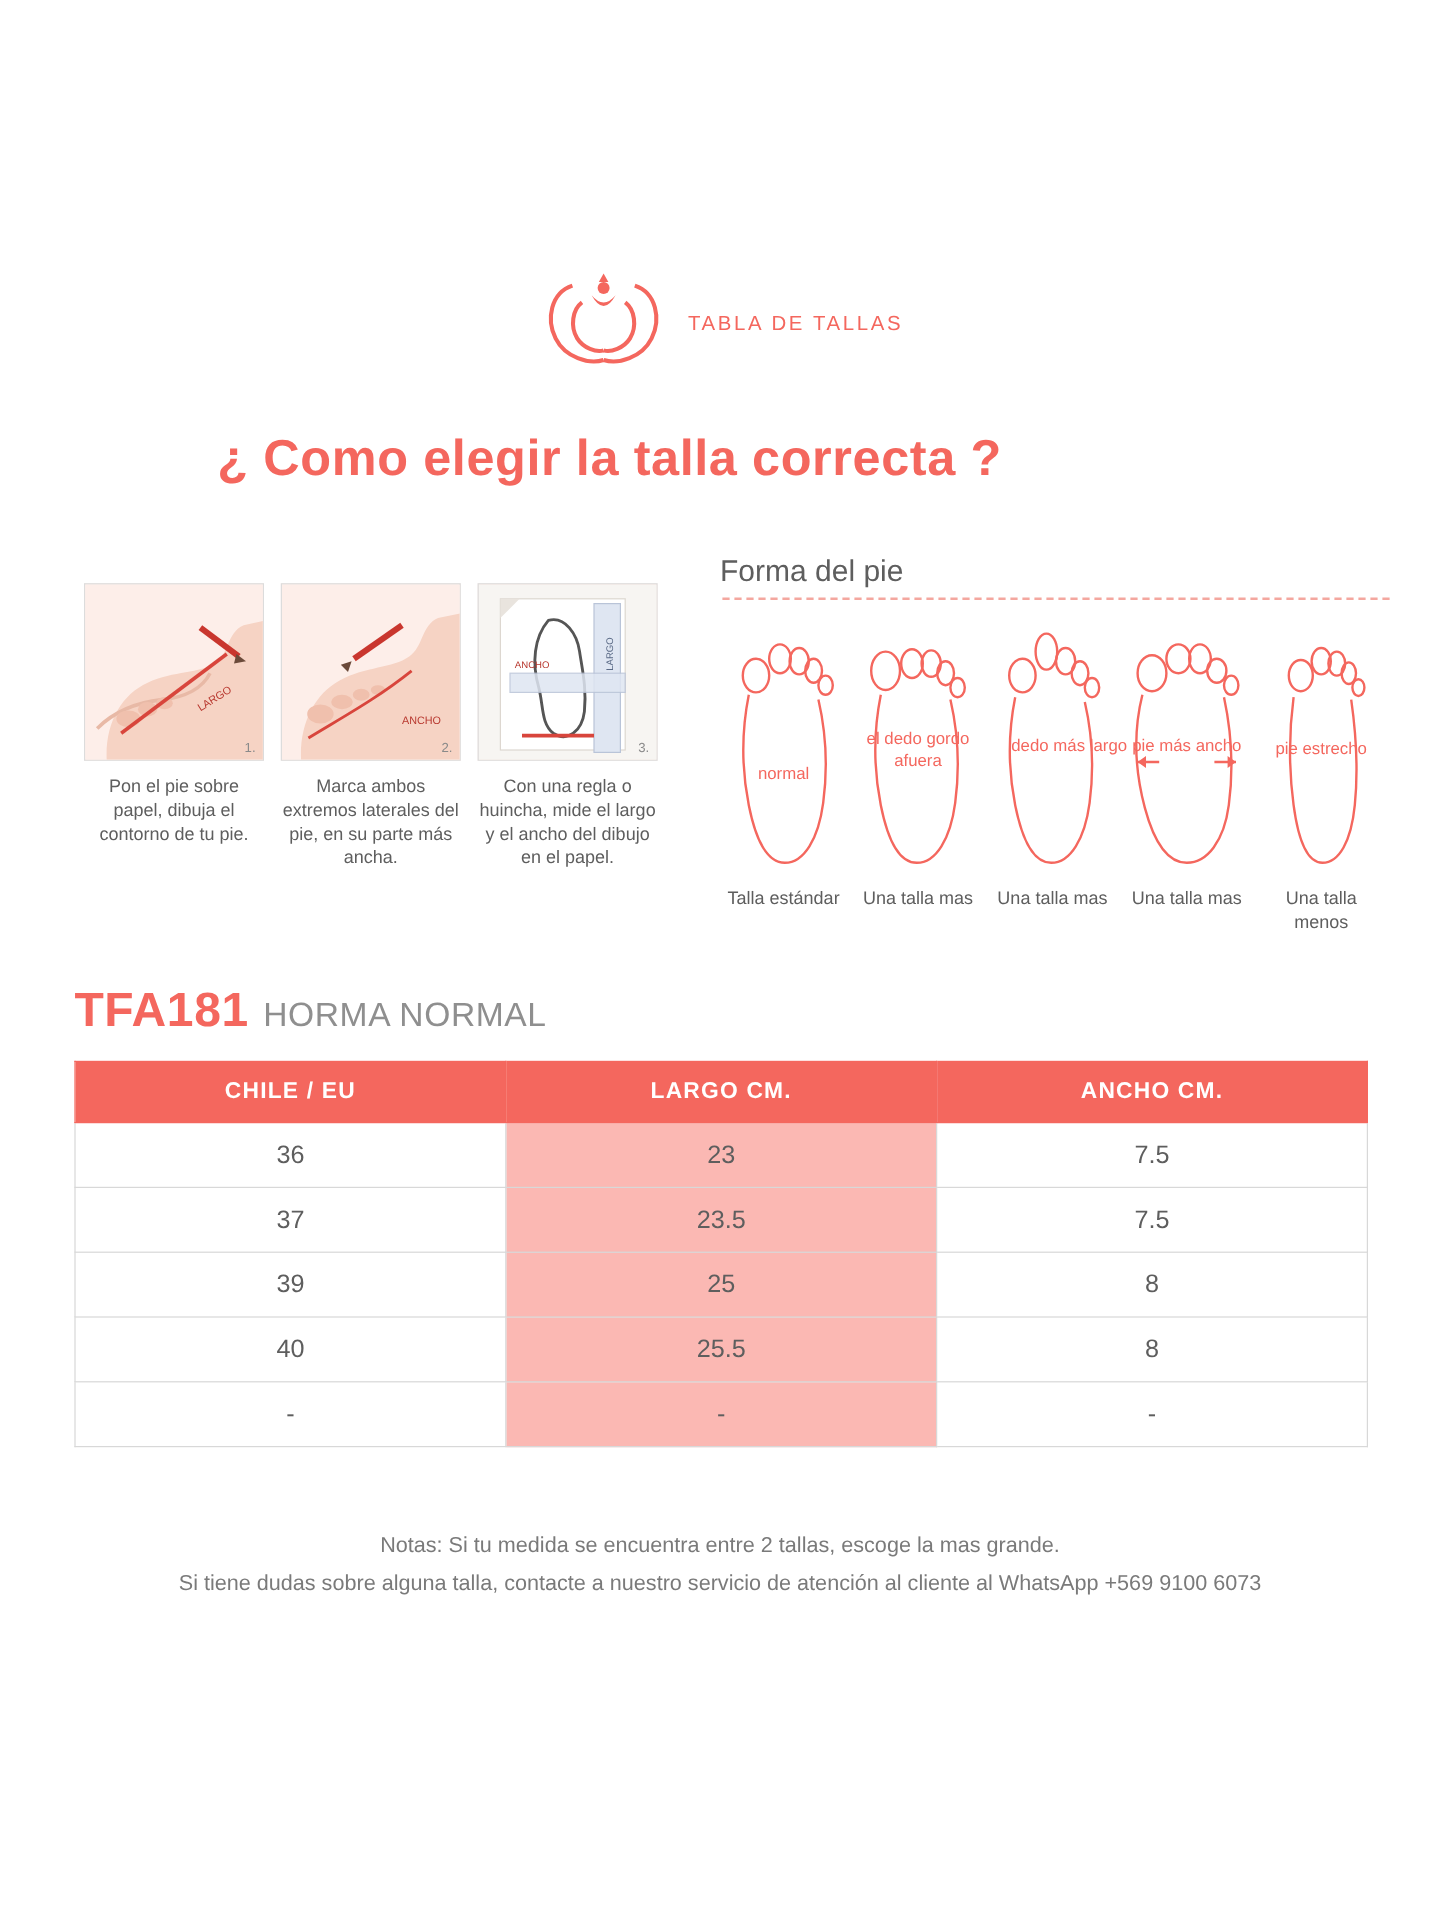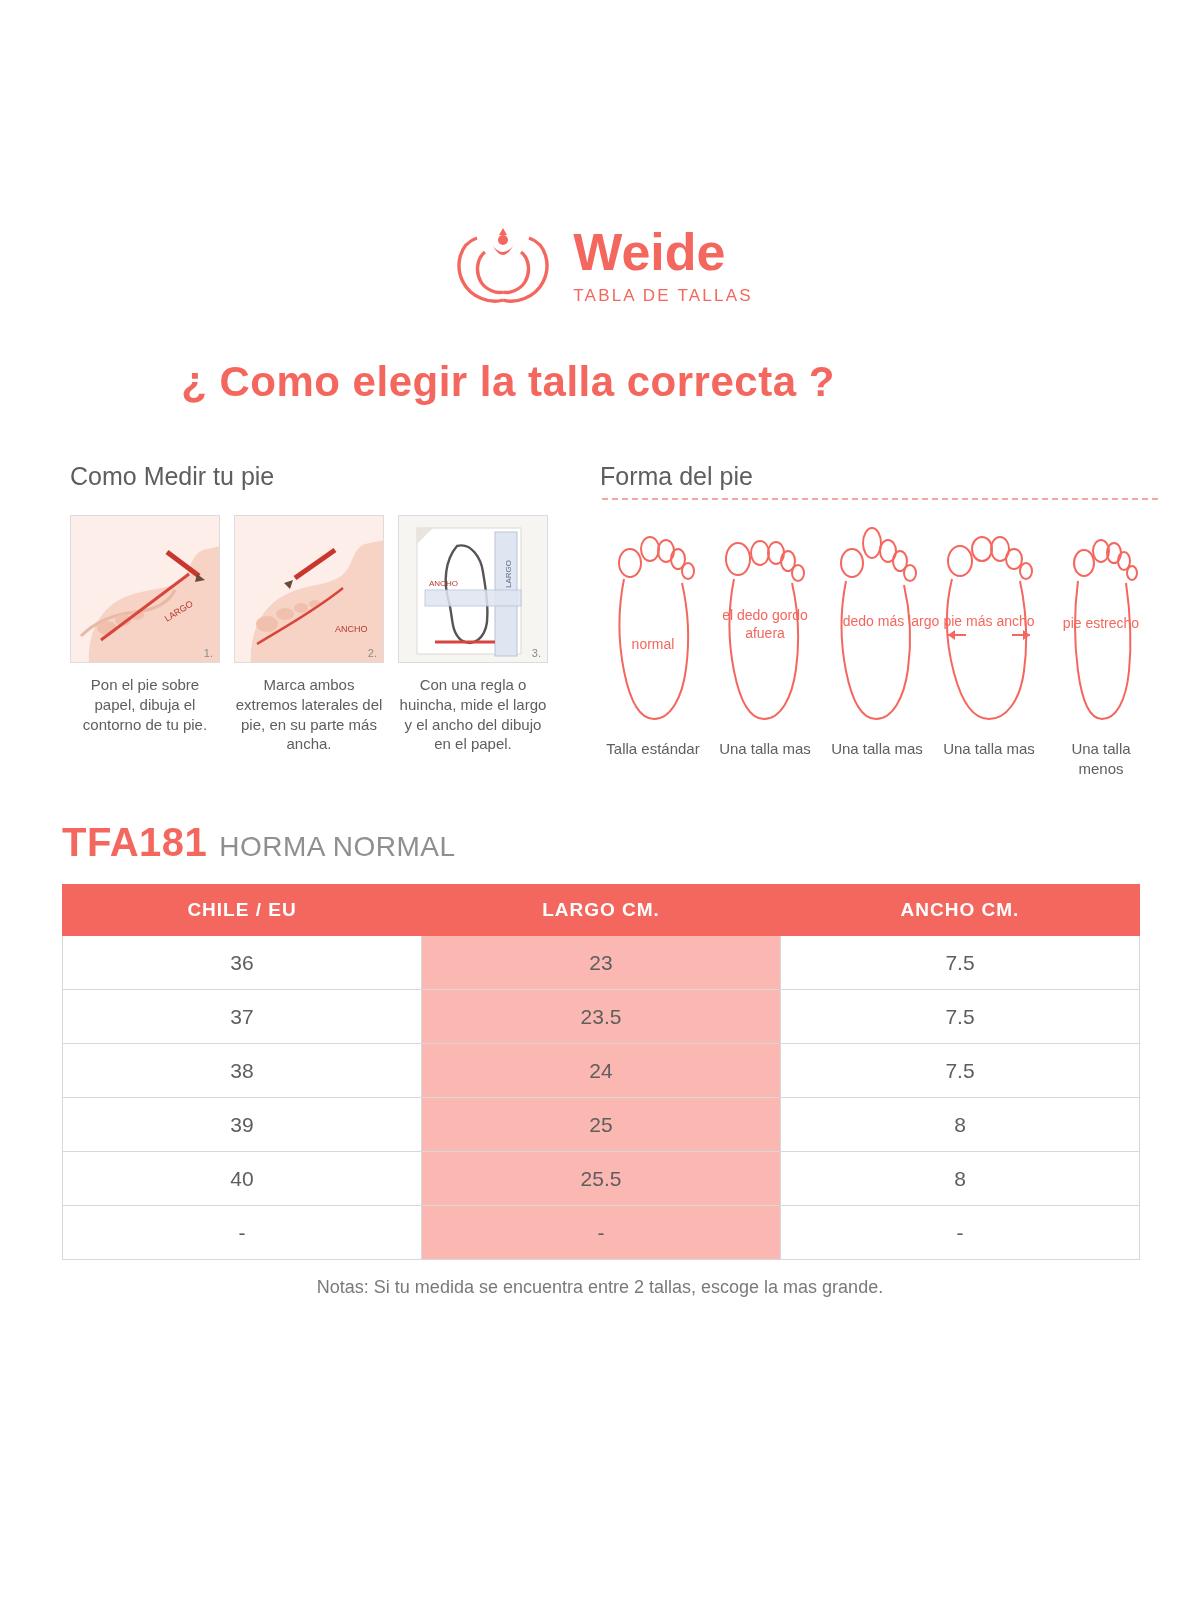--- a/index.html
+++ b/index.html
@@ -238,29 +238,27 @@
         <path d="M38 34 C30 40 28 54 34 64 C39 72 50 76 56 74"></path>
         <path d="M74 34 C82 40 84 54 78 64 C73 72 62 76 56 74"></path>
       </g>
       <g fill="#f4675e">
         <path d="M56 10 l4 7 h-8 z"></path>
         <circle cx="56" cy="22" r="5"></circle>
         <path d="M46 28 q10 12 20 0 q-10 18 -20 0 z"></path>
       </g>
     </svg>
     <div class="logo-text-wrap">
-      <div class="logo-word">Weide</div>
       <div class="logo-sub">TABLA DE TALLAS</div>
     </div>
   </div>
 
   <div class="main-title">¿ Como elegir la talla correcta ?</div>
 
   <div id="measure-section">
-    <div class="section-title">Como Medir tu pie</div>
 
     <div class="photo-row">
 
       <div class="photo">
         <svg viewBox="0 0 150 148" width="150" height="148">
           <rect x="0" y="0" width="150" height="148" fill="#fdeee9"></rect>
           <path d="M18 148 C16 116 30 92 52 82 C74 72 96 74 108 66 C120 58 118 40 132 34 L150 30 L150 148 Z" fill="#f6d3c4"></path>
           <path d="M10 120 C26 104 46 98 64 96 C84 94 98 86 104 74" fill="none" stroke="#e8b9a6" stroke-width="3"></path>
           <ellipse cx="36" cy="112" rx="10" ry="7" fill="#f0c0ad"></ellipse>
           <ellipse cx="52" cy="104" rx="8" ry="6" fill="#f0c0ad"></ellipse>
@@ -417,39 +415,35 @@
         <td>36</td>
         <td class="hl">23</td>
         <td>7.5</td>
       </tr>
       <tr>
         <td>37</td>
         <td class="hl">23.5</td>
         <td>7.5</td>
       </tr>
       <tr>
-        <td>38</td>
-        <td class="hl">24</td>
-        <td>7.5</td>
-      </tr>
-      <tr>
         <td>39</td>
         <td class="hl">25</td>
         <td>8</td>
       </tr>
       <tr>
         <td>40</td>
         <td class="hl">25.5</td>
         <td>8</td>
       </tr>
       <tr>
         <td>-</td>
         <td class="hl">-</td>
         <td>-</td>
       </tr>
     </tbody>
   </table>
 
   <div id="notes">
     <div>Notas: Si tu medida se encuentra entre 2 tallas, escoge la mas grande.</div>
+    <div>Si tiene dudas sobre alguna talla, contacte a nuestro servicio de atención al cliente al WhatsApp +569 9100 6073</div>
   </div>
 
 </div>
 
 </body></html>

